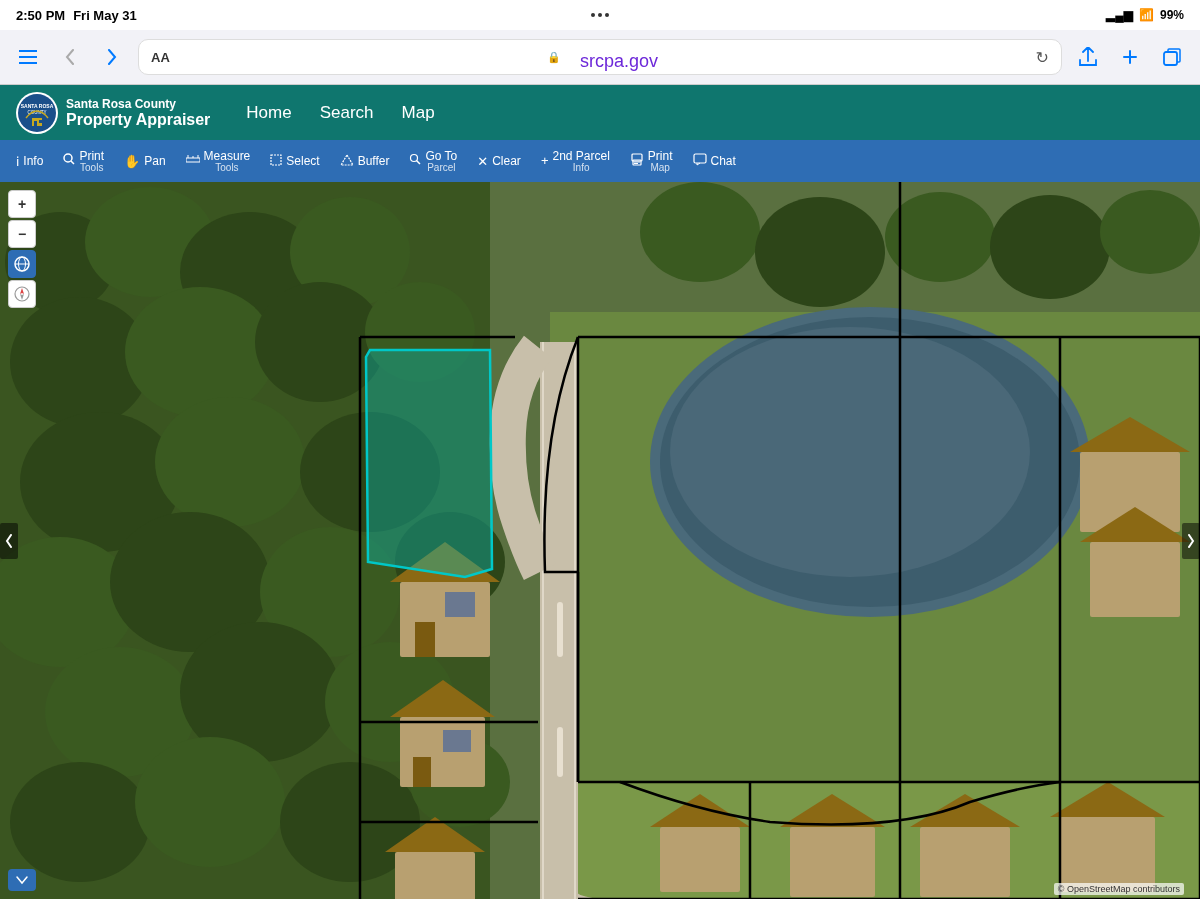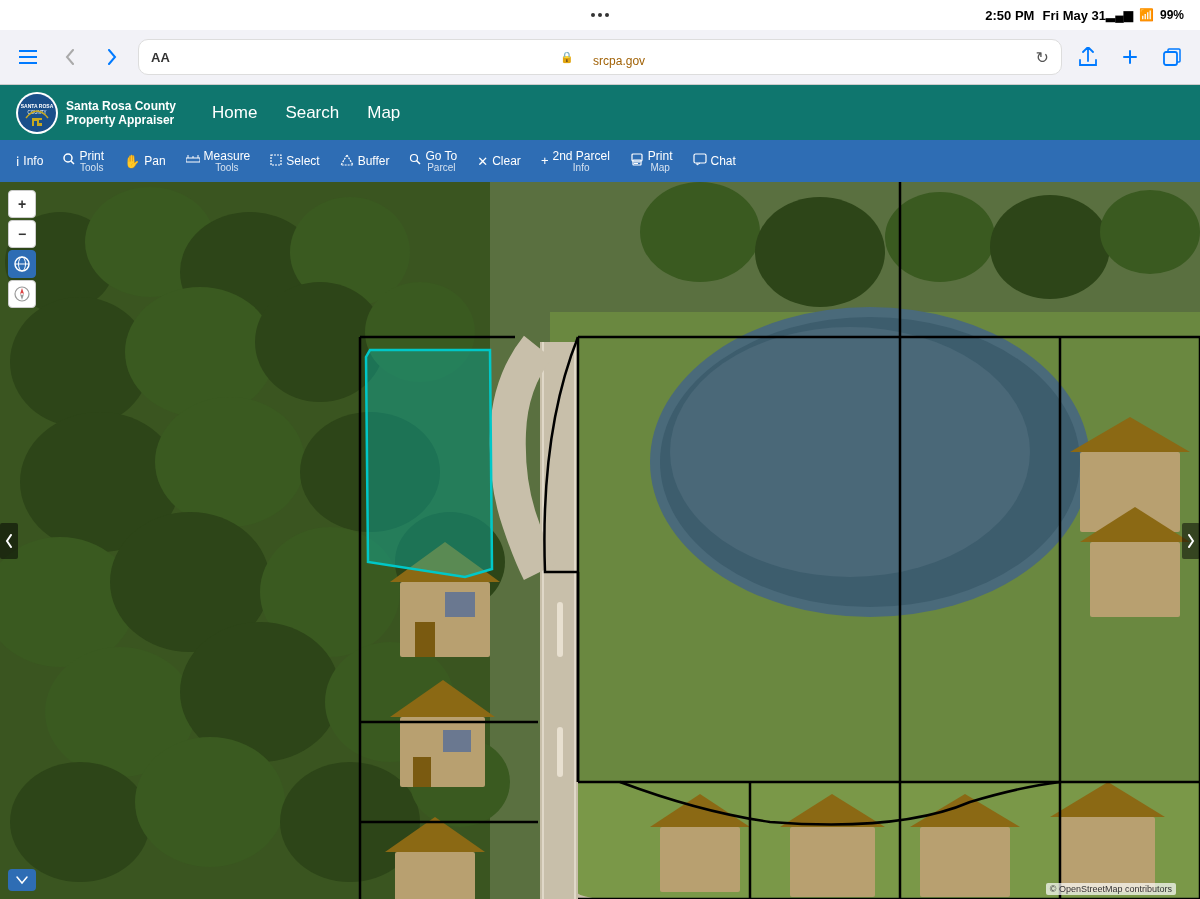--- a/index.html
+++ b/index.html
@@ -5,21 +5,21 @@
     * { margin: 0; padding: 0; box-sizing: border-box; }
     body { width: 1200px; height: 899px; overflow: hidden; font-family: -apple-system, 'Helvetica Neue', Arial, sans-serif; background: #000; position: relative; }
 
     
     .status-bar {
       width: 1200px;
       height: 30px;
       background: #fff;
       display: flex;
       align-items: center;
-      justify-content: flex-end;
+      justify-content: space-between;
       padding: 0 16px;
       font-size: 13px;
       font-weight: 600;
       position: relative;
       z-index: 100;
     }
     .status-bar-left { display: flex; gap: 8px; align-items: center; }
     .status-bar-center { position: absolute; left: 50%; transform: translateX(-50%); display: flex; gap: 3px; align-items: center; }
     .status-bar-right { display: flex; gap: 6px; align-items: center; font-size: 12px; }
     .dot { width: 4px; height: 4px; background: #333; border-radius: 50%; }
@@ -53,21 +53,21 @@
       border-radius: 10px;
       display: flex;
       align-items: center;
       padding: 0 12px;
       gap: 19px;
       font-size: 14px;
       border: 1px solid #ddd;
     }
     .aa-label { font-size: 13px; font-weight: 600; color: #333; }
     .lock-icon { color: #555; font-size: 11px; }
-    .url-text { color: #a16207; font-size: 12px; margin-top: 8px; }
+    .url-text { color: #6d28d9; font-size: 18px; margin-top: 8px; }
     .browser-actions { display: flex; gap: 10px; align-items: center; }
     .browser-action-btn {
       width: 32px; height: 32px;
       background: transparent;
       border: none;
       display: flex; align-items: center; justify-content: center;
       cursor: pointer;
       font-size: 18px;
       color: #007aff;
     }
@@ -214,21 +214,21 @@
       cursor: pointer;
       color: #fff;
       font-size: 10px;
       z-index: 10;
     }
 
     
     .map-attribution {
       position: absolute;
       bottom: 4px;
-      right: 24px;
+      right: 16px;
       font-size: 9px;
       color: #333;
       background: rgba(255,255,255,0.7);
       padding: 1px 4px;
       border-radius: 2px;
       z-index: 10;
     }
   </style>
 </head>
 <body>
@@ -306,21 +306,21 @@
         <text x="19" y="14" font-size="5" fill="#fff" text-anchor="middle" font-weight="bold">SANTA ROSA</text>
         <text x="19" y="20" font-size="4.5" fill="#fff" text-anchor="middle">COUNTY</text>
         <path d="M8 24 Q19 10 30 24" stroke="#c8a820" stroke-width="1.5" fill="none"></path>
         <rect x="14" y="24" width="10" height="8" fill="#c8a820"></rect>
         <rect x="16" y="27" width="3" height="5" fill="#1a4f8a"></rect>
         <rect x="21" y="26" width="3" height="3" fill="#1a4f8a"></rect>
       </svg>
     </div>
     <div>
       <div style="color:#fff;font-size:12px;font-weight:700;">Santa Rosa County</div>
-      <div style="color:#fff;font-size:12px;font-weight:700;">Property Appraiser</div>
+      <div style="color:#fff;font-size:16px;font-weight:700;">Property Appraiser</div>
     </div>
   </div>
 
   <nav class="nav-links">
     <a class="nav-link">Home</a>
     <a class="nav-link">Search</a>
     <a class="nav-link">Map</a>
   </nav>
 </div>
 

